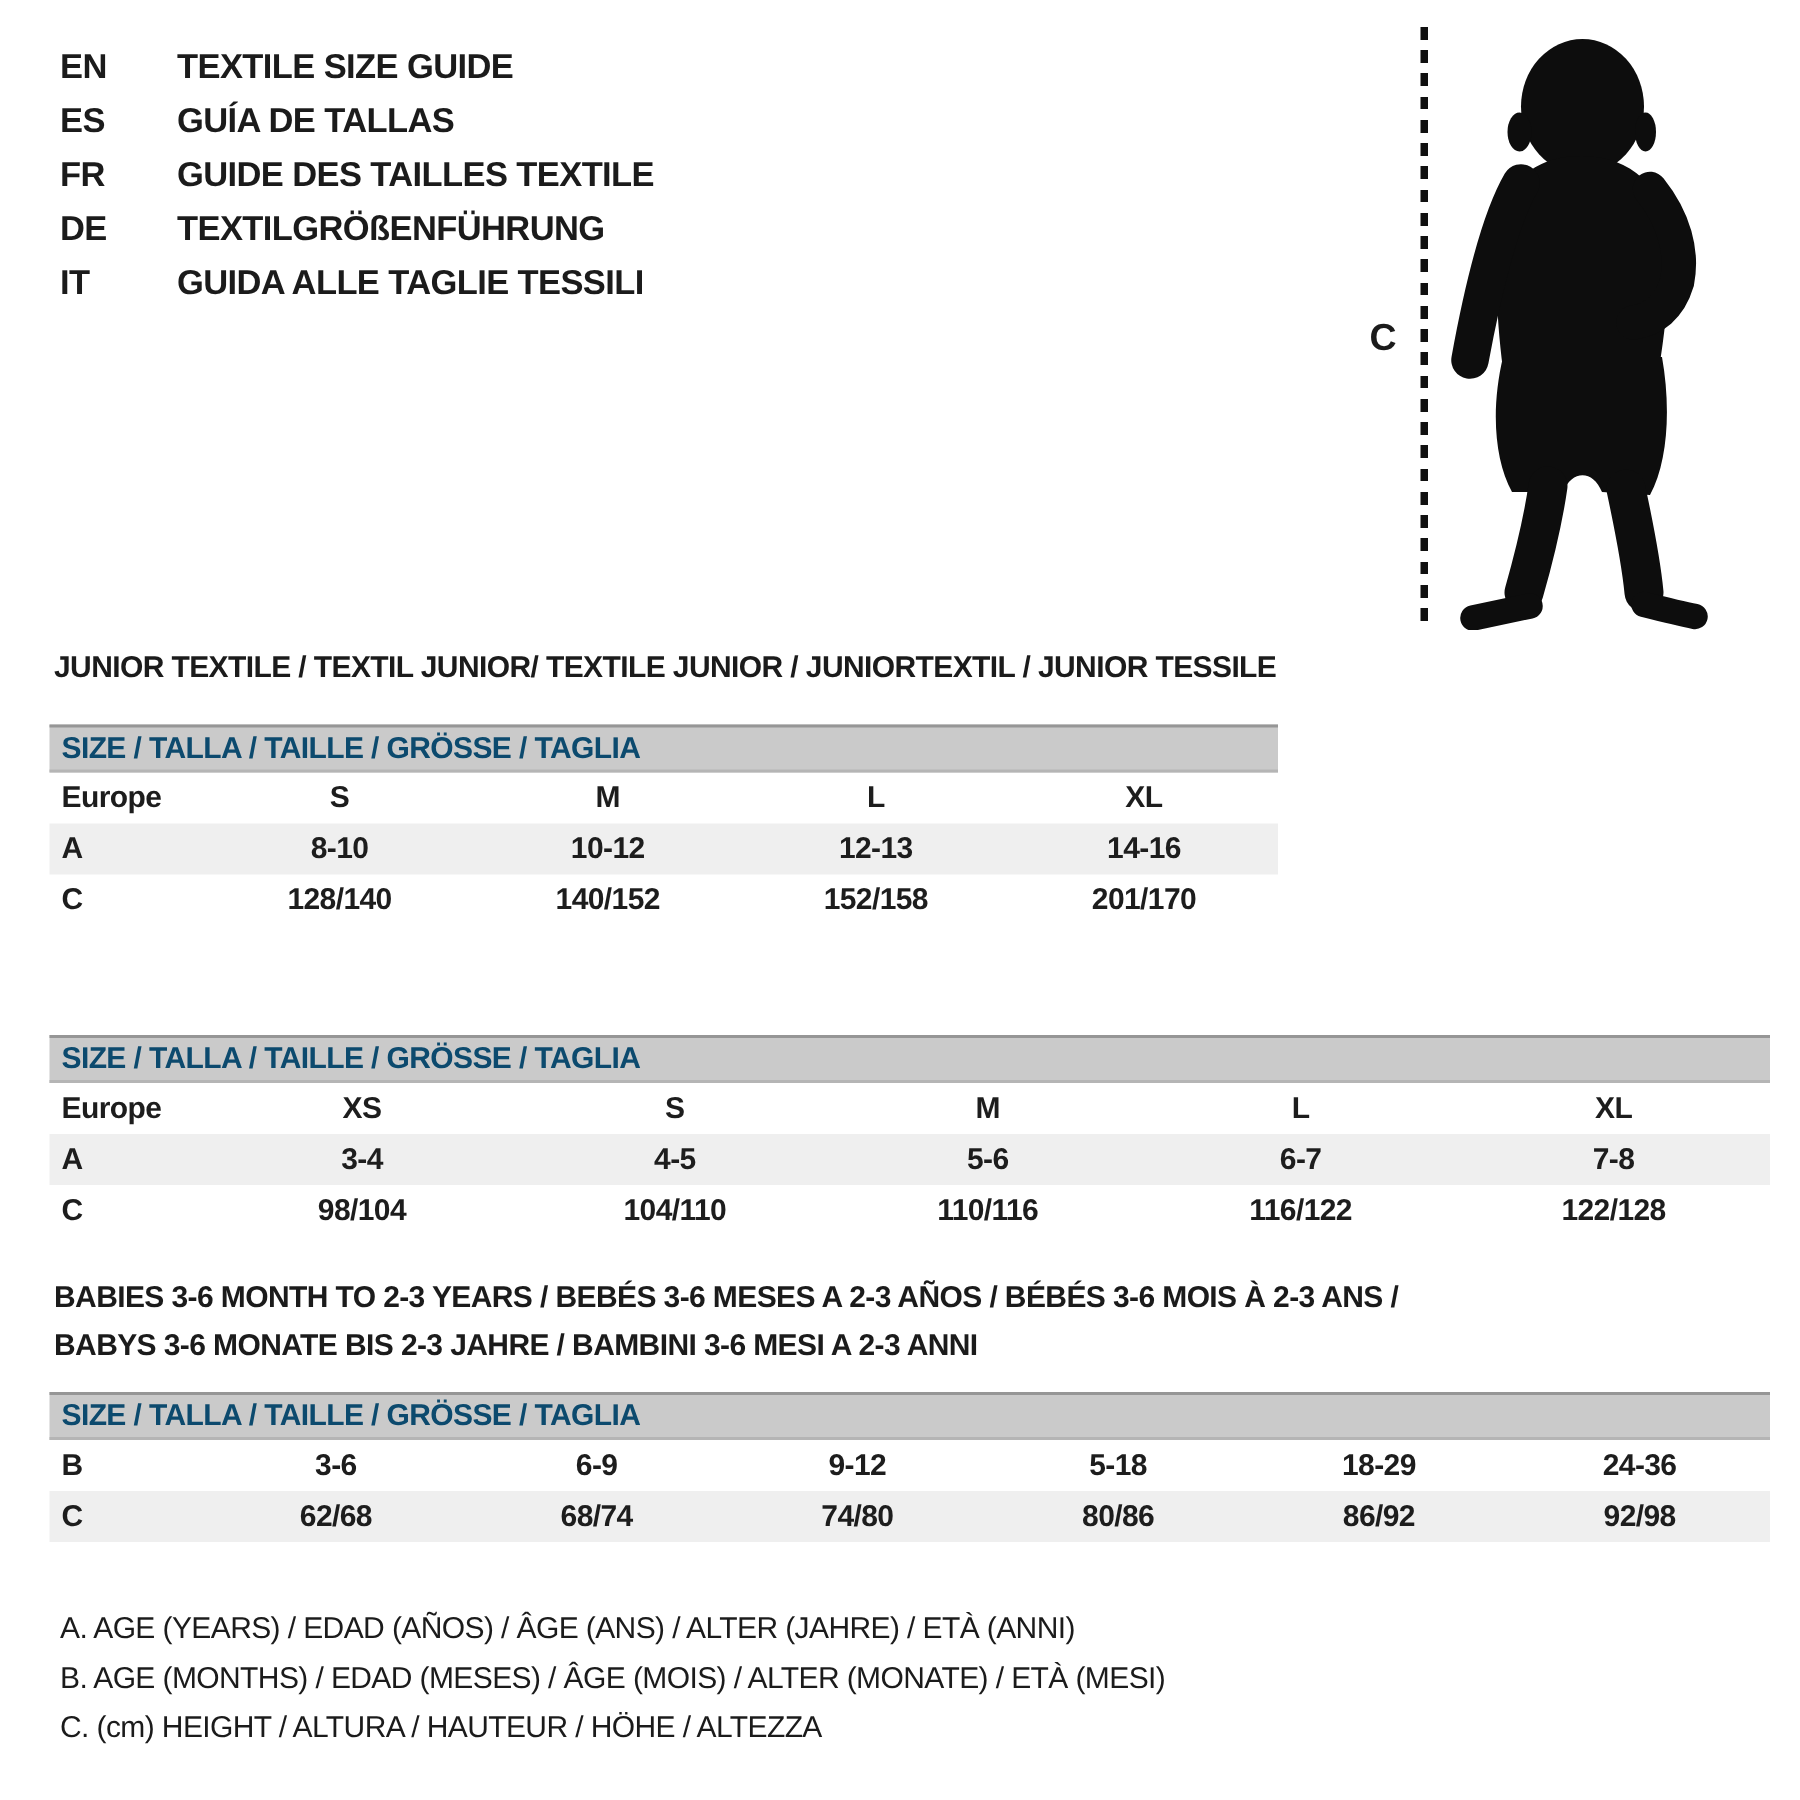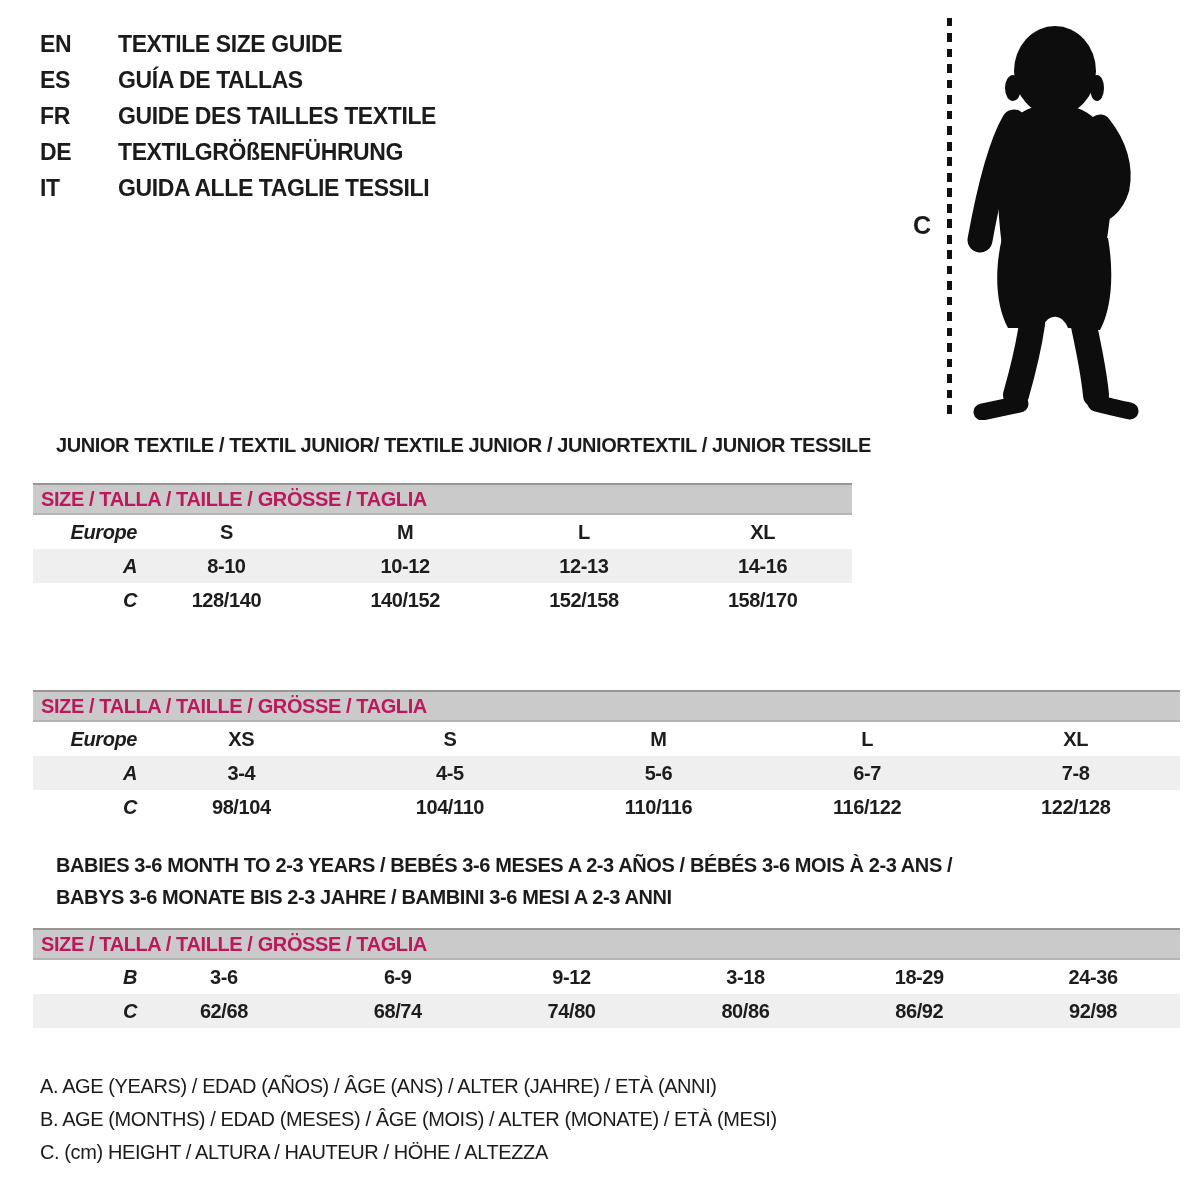--- a/index.html
+++ b/index.html
@@ -24,46 +24,46 @@
     position:absolute;left:947px;top:18px;width:5px;height:398px;
     background:repeating-linear-gradient(180deg,#101010 0 8.5px,transparent 8.5px 15.5px);
   }
   .height-label{
     position:absolute;left:913px;top:211px;
     font-weight:700;font-size:25px;letter-spacing:-0.4px;
   }
   .silhouette{position:absolute;left:958px;top:14px;}
   
   .sec-heading{
-    position:absolute;left:56px;
+    position:absolute;left:36px;
     font-weight:700;font-size:20px;letter-spacing:-0.4px;white-space:nowrap;
   }
   .sub-sz{font-size:13px;vertical-align:-3px;}
   
   .sg-table{position:absolute;left:33px;}
   .size-bar{
     height:28px;line-height:28px;
     background:#cacaca;
     border-top:2px solid #969696;
     border-bottom:2px solid #b5b5b5;
     padding-left:8px;
-    font-weight:700;font-size:20px;letter-spacing:-0.4px;color:#be185d;
+    font-weight:700;font-size:20px;letter-spacing:-0.4px;color:#0c4a6e;
     white-space:nowrap;
   }
   .trow{display:grid;}
   .rows-c5 .trow{grid-template-columns:104px repeat(4,1fr);}
   .rows-c6 .trow{grid-template-columns:104px repeat(5,1fr);}
   .rows-c7 .trow{grid-template-columns:104px repeat(6,1fr);}
   .trow:nth-child(even){background:#efefef;}
   .tcell{
     line-height:34px;height:34px;
     font-weight:700;font-size:20px;letter-spacing:-0.4px;
     text-align:center;color:#1d1d1d;white-space:nowrap;
   }
-  .tcell.first{text-align:right;padding-left:8px;font-style:italic;}
+  .tcell.first{text-align:left;padding-left:8px;}
   
   .footnotes{position:absolute;left:40px;top:1070px;}
   .footnote{
     font-weight:400;font-size:20px;letter-spacing:-0.4px;
     line-height:33px;white-space:nowrap;
   }
 </style>
 </head>
 <body>
 
@@ -131,21 +131,21 @@
           <div class="tcell">8-10</div>
           <div class="tcell">10-12</div>
           <div class="tcell">12-13</div>
           <div class="tcell">14-16</div>
         </div>
         <div class="trow">
           <div class="tcell first">C</div>
           <div class="tcell">128/140</div>
           <div class="tcell">140/152</div>
           <div class="tcell">152/158</div>
-          <div class="tcell">158/170</div>
+          <div class="tcell">201/170</div>
         </div>
       </div>
   </div>
 
   <div class="sg-table" style="top:690px;width:1147px;">
     <div class="size-bar">SIZE / TALLA / TAILLE / GRÖSSE / TAGLIA</div>
     <div class="rows-c6">
         <div class="trow">
           <div class="tcell first">Europe</div>
           <div class="tcell">XS</div>
@@ -178,21 +178,21 @@
     <div>BABYS 3-6 MONATE BIS 2-3 JAHRE / BAMBINI 3-6 MESI A 2-3 ANNI</div>
   </div>
   <div class="sg-table" style="top:928px;width:1147px;">
     <div class="size-bar">SIZE / TALLA / TAILLE / GRÖSSE / TAGLIA</div>
     <div class="rows-c7">
         <div class="trow">
           <div class="tcell first">B</div>
           <div class="tcell">3-6</div>
           <div class="tcell">6-9</div>
           <div class="tcell">9-12</div>
-          <div class="tcell">3-18</div>
+          <div class="tcell">5-18</div>
           <div class="tcell">18-29</div>
           <div class="tcell">24-36</div>
         </div>
         <div class="trow">
           <div class="tcell first">C</div>
           <div class="tcell">62/68</div>
           <div class="tcell">68/74</div>
           <div class="tcell">74/80</div>
           <div class="tcell">80/86</div>
           <div class="tcell">86/92</div>

